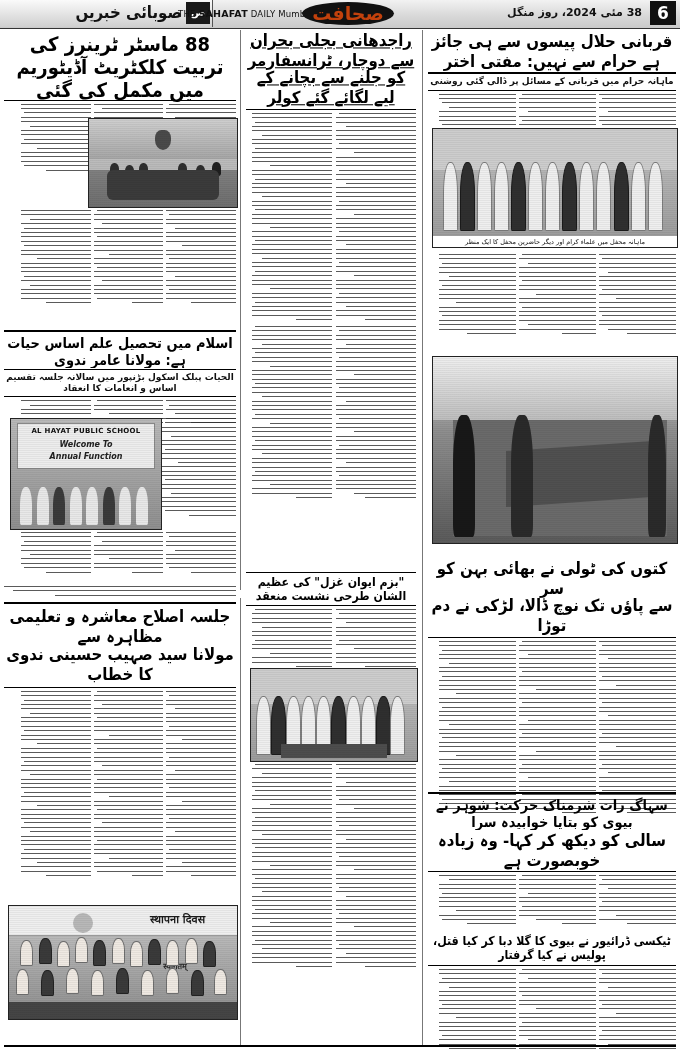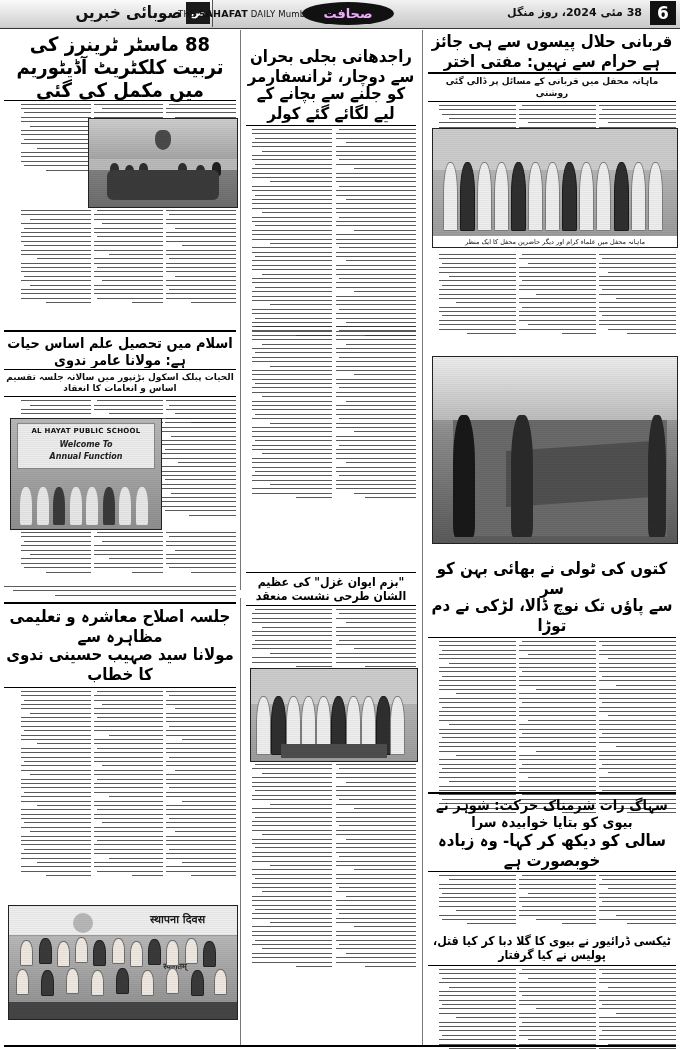--- a/index.html
+++ b/index.html
@@ -18,21 +18,21 @@
                 direction:rtl;font-weight:bold;letter-spacing:-.5px;
                 transform:scaleY(1.12);transform-origin:top right;}
   .mh-logo{position:absolute;right:2px;top:2px;width:24px;height:22px;
            background:#1a1a1a;color:#fff;font-size:11px;line-height:22px;
            text-align:center;font-weight:bold;}
   .mh-eng{position:absolute;left:178px;top:8px;font-size:8.5px;
           letter-spacing:.2px;color:#111;}
   .mh-eng b{font-size:9.5px;}
   .mh-oval{position:absolute;left:302px;top:2px;width:92px;height:23px;
            background:#111;border-radius:50%/50%;}
-  .mh-oval span{position:absolute;inset:0;color:#f0abfc;font-size:13px;
+  .mh-oval span{position:absolute;inset:0;color:#c2410c;font-size:19px;
            text-align:center;line-height:23px;font-weight:bold;direction:rtl;}
   .mh-date{position:absolute;right:38px;top:6px;font-size:11px;direction:rtl;
            font-weight:bold;}
   .mh-pageno{position:absolute;right:4px;top:1px;width:26px;height:24px;
              background:#111;color:#fff;font-size:17px;font-weight:bold;
              text-align:center;line-height:24px;}
 
   
   .col{position:absolute;}
   .hl{direction:rtl;text-align:center;font-weight:bold;line-height:1.18;
@@ -301,21 +301,21 @@
         <div class="ln s1"></div>
           <div class="ln s3"></div>
           <div class="ln s1"></div>
           <div class="ln s1"></div>
         <div class="ln s1"></div>
           <div class="ln s5"></div>
       </div>
     </div>
   </div>
 
-  <div class="col" style="left:246px;top:48px;width:170px;">
+  <div class="col" style="left:246px;top:32px;width:170px;text-decoration:underline;">
     <div class="hl hl-lg">راجدھانی بجلی بحران سے دوچار، ٹرانسفارمر</div>
     <div class="hl hl-lg" style="margin-top:2px;">کو جلنے سے بچانے کے لیے لگائے گئے کولر</div>
     <div class="rule" style="margin-top:4px;"></div>
     <div class="body" style="margin-top:3px;height:286px;">
       <div class="tcol" style="width:47%;padding-left:4px;">
         <div class="ln s2"></div>
           <div class="ln s1"></div>
           <div class="ln s1"></div>
           <div class="ln s3"></div>
         <div class="ln s1"></div>
@@ -412,21 +412,21 @@
           <div class="ln s1"></div>
           <div class="ln s1"></div>
           <div class="ln s6"></div>
       </div>
     </div>
   </div>
 
   <div class="col" style="left:428px;top:33px;width:248px;">
     <div class="hl hl-lg">قربانی حلال پیسوں سے ہی جائز ہے حرام سے نہیں: مفتی اختر</div>
     <div class="rule2" style="margin-top:4px;"></div>
-    <div class="sub">ماہانہ محفل میں قربانی کے مسائل پر ڈالی گئی روشنی</div>
+    <div class="sub">ماہانہ حرام میں قربانی کے مسائل پر ڈالی گئی روشنی</div>
     <div class="rule" style="margin-bottom:3px;"></div>
     <div class="body" style="height:62px;">
       <div class="tcol" style="width:31%;padding-left:3px;">
         <div class="ln s1"></div>
           <div class="ln s2"></div>
           <div class="ln s1"></div>
           <div class="ln s1"></div>
         <div class="ln s3"></div>
           <div class="ln s1"></div>
           <div class="ln s1"></div>

